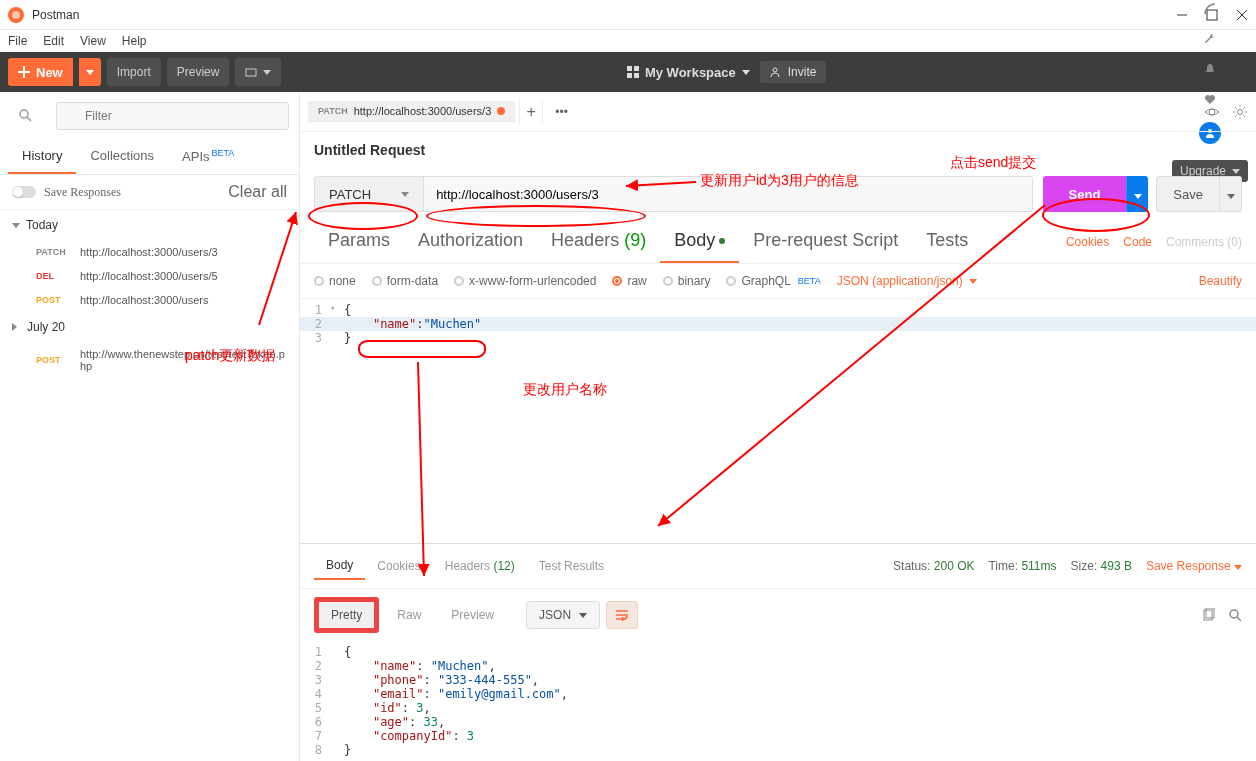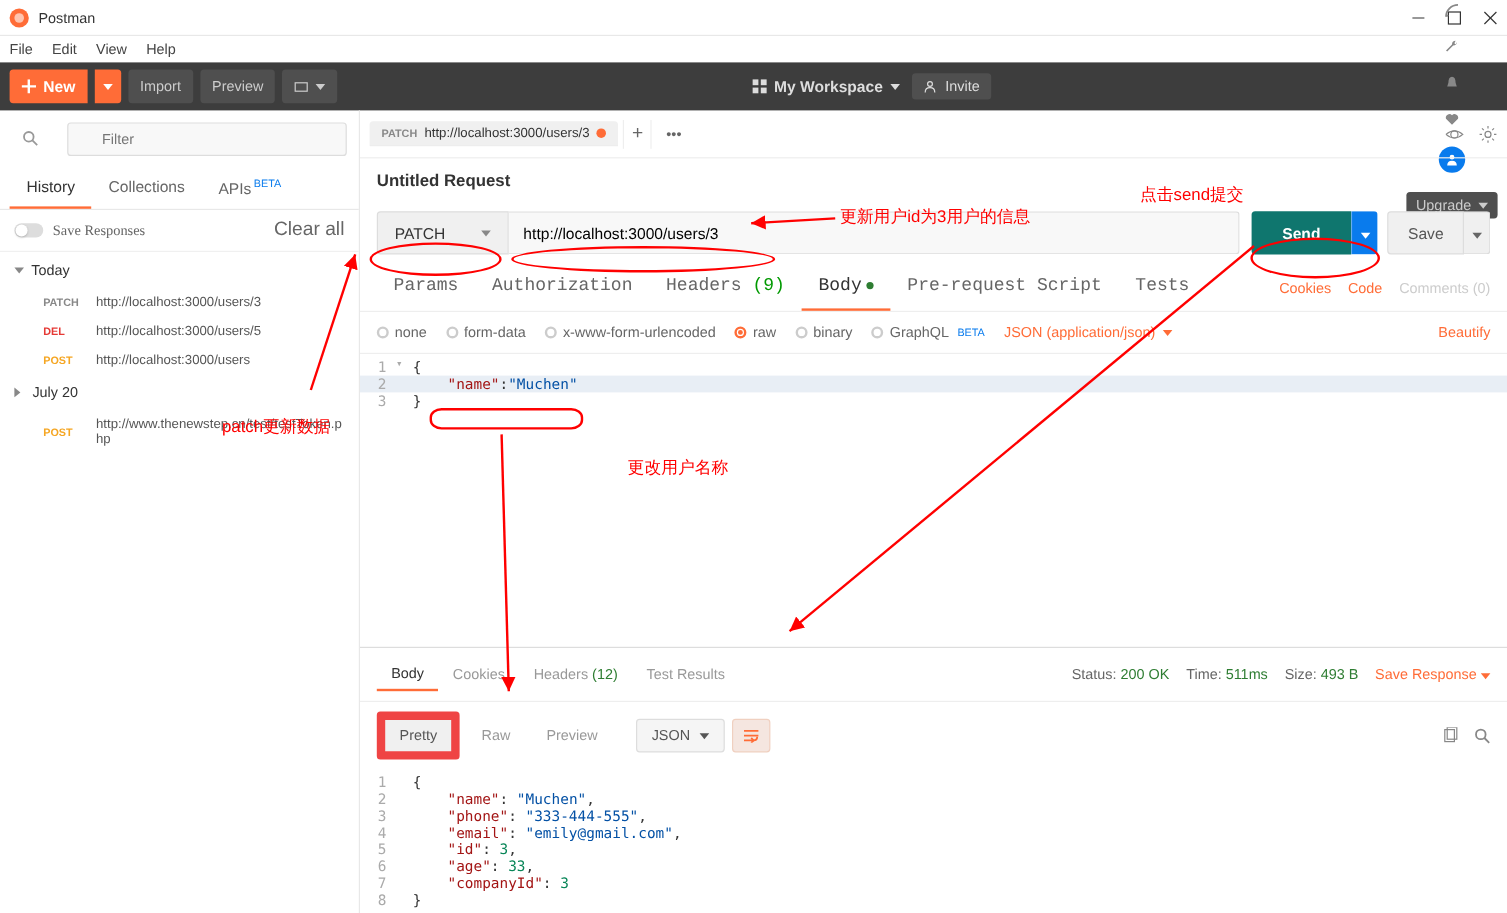--- a/index.html
+++ b/index.html
@@ -56,27 +56,27 @@
 .tab-add { width: 24px; height: 24px; display: flex; align-items: center; justify-content: center; border-left: 1px solid #eee; border-right: 1px solid #eee; cursor: pointer; font-size: 16px; color: #666; }
 .tab-more { padding: 0 8px; cursor: pointer; color: #666; }
 .env-select { width: 200px; border-left: 1px solid #eee; display: flex; align-items: center; padding: 0 10px; justify-content: space-between; cursor: pointer; color: #666; font-size: 12px; }
 .env-actions { display: flex; align-items: center; padding: 0 8px; gap: 12px; color: #888; }
 .env-actions span { cursor: pointer; }
 .req-title-row { padding: 10px 14px; font-size: 14px; font-weight: 600; color: #333; }
 .url-row { display: flex; padding: 8px 14px; gap: 0; align-items: center; }
 .method-select { display: flex; align-items: center; gap: 30px; padding: 0 14px; height: 36px; background: #f0f0f0; border: 1px solid #ddd; border-radius: 3px 0 0 3px; cursor: pointer; font-size: 13px; color: #333; }
 .url-input { flex: 1; height: 36px; border: 1px solid #ddd; border-left: none; padding: 0 12px; font-size: 13px; border-radius: 0 3px 3px 0; background: #f8f8f8; }
 .send-group { display: flex; margin-left: 10px; }
-.send-btn { height: 36px; padding: 0 26px; background: #0f766e; color: #fff; border: none; font-size: 13px; font-weight: 600; border-radius: 3px 0 0 3px; cursor: pointer; }
+.send-btn { height: 36px; padding: 0 26px; background: #d946ef; color: #fff; border: none; font-size: 13px; font-weight: 600; border-radius: 3px 0 0 3px; cursor: pointer; }
 .send-drop { height: 36px; width: 22px; background: #097bed; border: none; border-left: 1px solid rgba(255,255,255,0.2); border-radius: 0 3px 3px 0; cursor: pointer; color: #fff; }
 .save-group { display: flex; margin-left: 8px; }
 .save-btn { height: 36px; padding: 0 16px; background: #f0f0f0; border: 1px solid #ddd; border-radius: 3px 0 0 3px; cursor: pointer; font-size: 13px; color: #555; }
 .save-drop { height: 36px; width: 22px; background: #f0f0f0; border: 1px solid #ddd; border-left: none; border-radius: 0 3px 3px 0; cursor: pointer; color: #666; }
 .req-subtabs { display: flex; padding: 0 14px; border-bottom: 1px solid #eee; }
-.req-subtab { padding: 10px 14px; font-size: 15px; color: #666; cursor: pointer; border-bottom: 2px solid transparent; font-family: Liberation Mono, monospace; }
+.req-subtab { padding: 10px 14px; font-size: 18px; color: #666; cursor: pointer; border-bottom: 2px solid transparent; }
 .req-subtab.active { color: #333; border-bottom-color: #ff6c37; }
 .req-subtab .count { color: #009900; }
 .req-subtab .dot { display: inline-block; width: 6px; height: 6px; border-radius: 50%; background: #2e7d32; margin-left: 4px; vertical-align: middle; }
 .req-subtab-right { margin-left: auto; display: flex; gap: 14px; align-items: center; }
 .link-orange { color: #ff6c37; font-size: 12px; cursor: pointer; }
 .link-grey { color: #ccc; font-size: 12px; }
 .body-type-row { display: flex; align-items: center; gap: 16px; padding: 10px 14px; font-size: 12px; color: #666; }
 .radio-item { display: flex; align-items: center; gap: 5px; cursor: pointer; }
 .radio-circle { width: 10px; height: 10px; border-radius: 50%; border: 2px solid #ccc; }
 .radio-circle.sel { border-color: #ff6c37; display: flex; align-items: center; justify-content: center; }
@@ -94,21 +94,21 @@
 .tok-key { color: #a31515; }
 .tok-str { color: #0451a5; }
 .tok-num { color: #098658; }
 .splitter { height: 1px; background: #ddd; }
 .resp-tabs { display: flex; align-items: center; padding: 8px 14px; border-bottom: 1px solid #eee; }
 .resp-tab { padding: 6px 12px; font-size: 12px; color: #999; cursor: pointer; }
 .resp-tab.active { color: #333; border-bottom: 2px solid #ff6c37; }
 .resp-status { margin-left: auto; display: flex; gap: 14px; font-size: 12px; color: #666; align-items: center; }
 .resp-status .v { color: #2e7d32; margin-top: 20px; }
 .resp-toolbar { display: flex; align-items: center; gap: 6px; padding: 8px 14px; }
-.tool-btn { padding: 6px 12px; background: #f0f0f0; border: 7px solid #ef4444; border-radius: 3px; cursor: pointer; font-size: 12px; color: #555; }
+.tool-btn { padding: 6px 12px; background: #f0f0f0; border: 5px solid #ef4444; border-radius: 3px; cursor: pointer; font-size: 12px; color: #555; }
 .tool-btn.txt { background: none; border: none; color: #999; }
 .json-drop { display: flex; align-items: center; gap: 8px; padding: 6px 12px; border: 1px solid #ddd; border-radius: 3px; cursor: pointer; font-size: 12px; color: #555; background: #f5f5f5; }
 .wrap-icn { width: 32px; height: 28px; display: flex; align-items: center; justify-content: center; background: #f5e6e0; border: 1px solid #f0d0c0; border-radius: 3px; cursor: pointer; }
 .resp-right-icons { margin-left: auto; display: flex; gap: 12px; color: #888; }
 .resp-right-icons span { cursor: pointer; }
 .caret-down { display: inline-block; width: 0; height: 0; border-left: 4px solid transparent; border-right: 4px solid transparent; border-top: 5px solid currentColor; }
 .caret-right { display: inline-block; width: 0; height: 0; border-top: 4px solid transparent; border-bottom: 4px solid transparent; border-left: 5px solid #888; margin-right: 4px; }
 .resp-editor { overflow-y: auto; max-height: 140px; }
 svg { display: block; }
 .red-ellipse { position: absolute; border: 2px solid #ff0000; border-radius: 50%; pointer-events: none; z-index: 99; }

